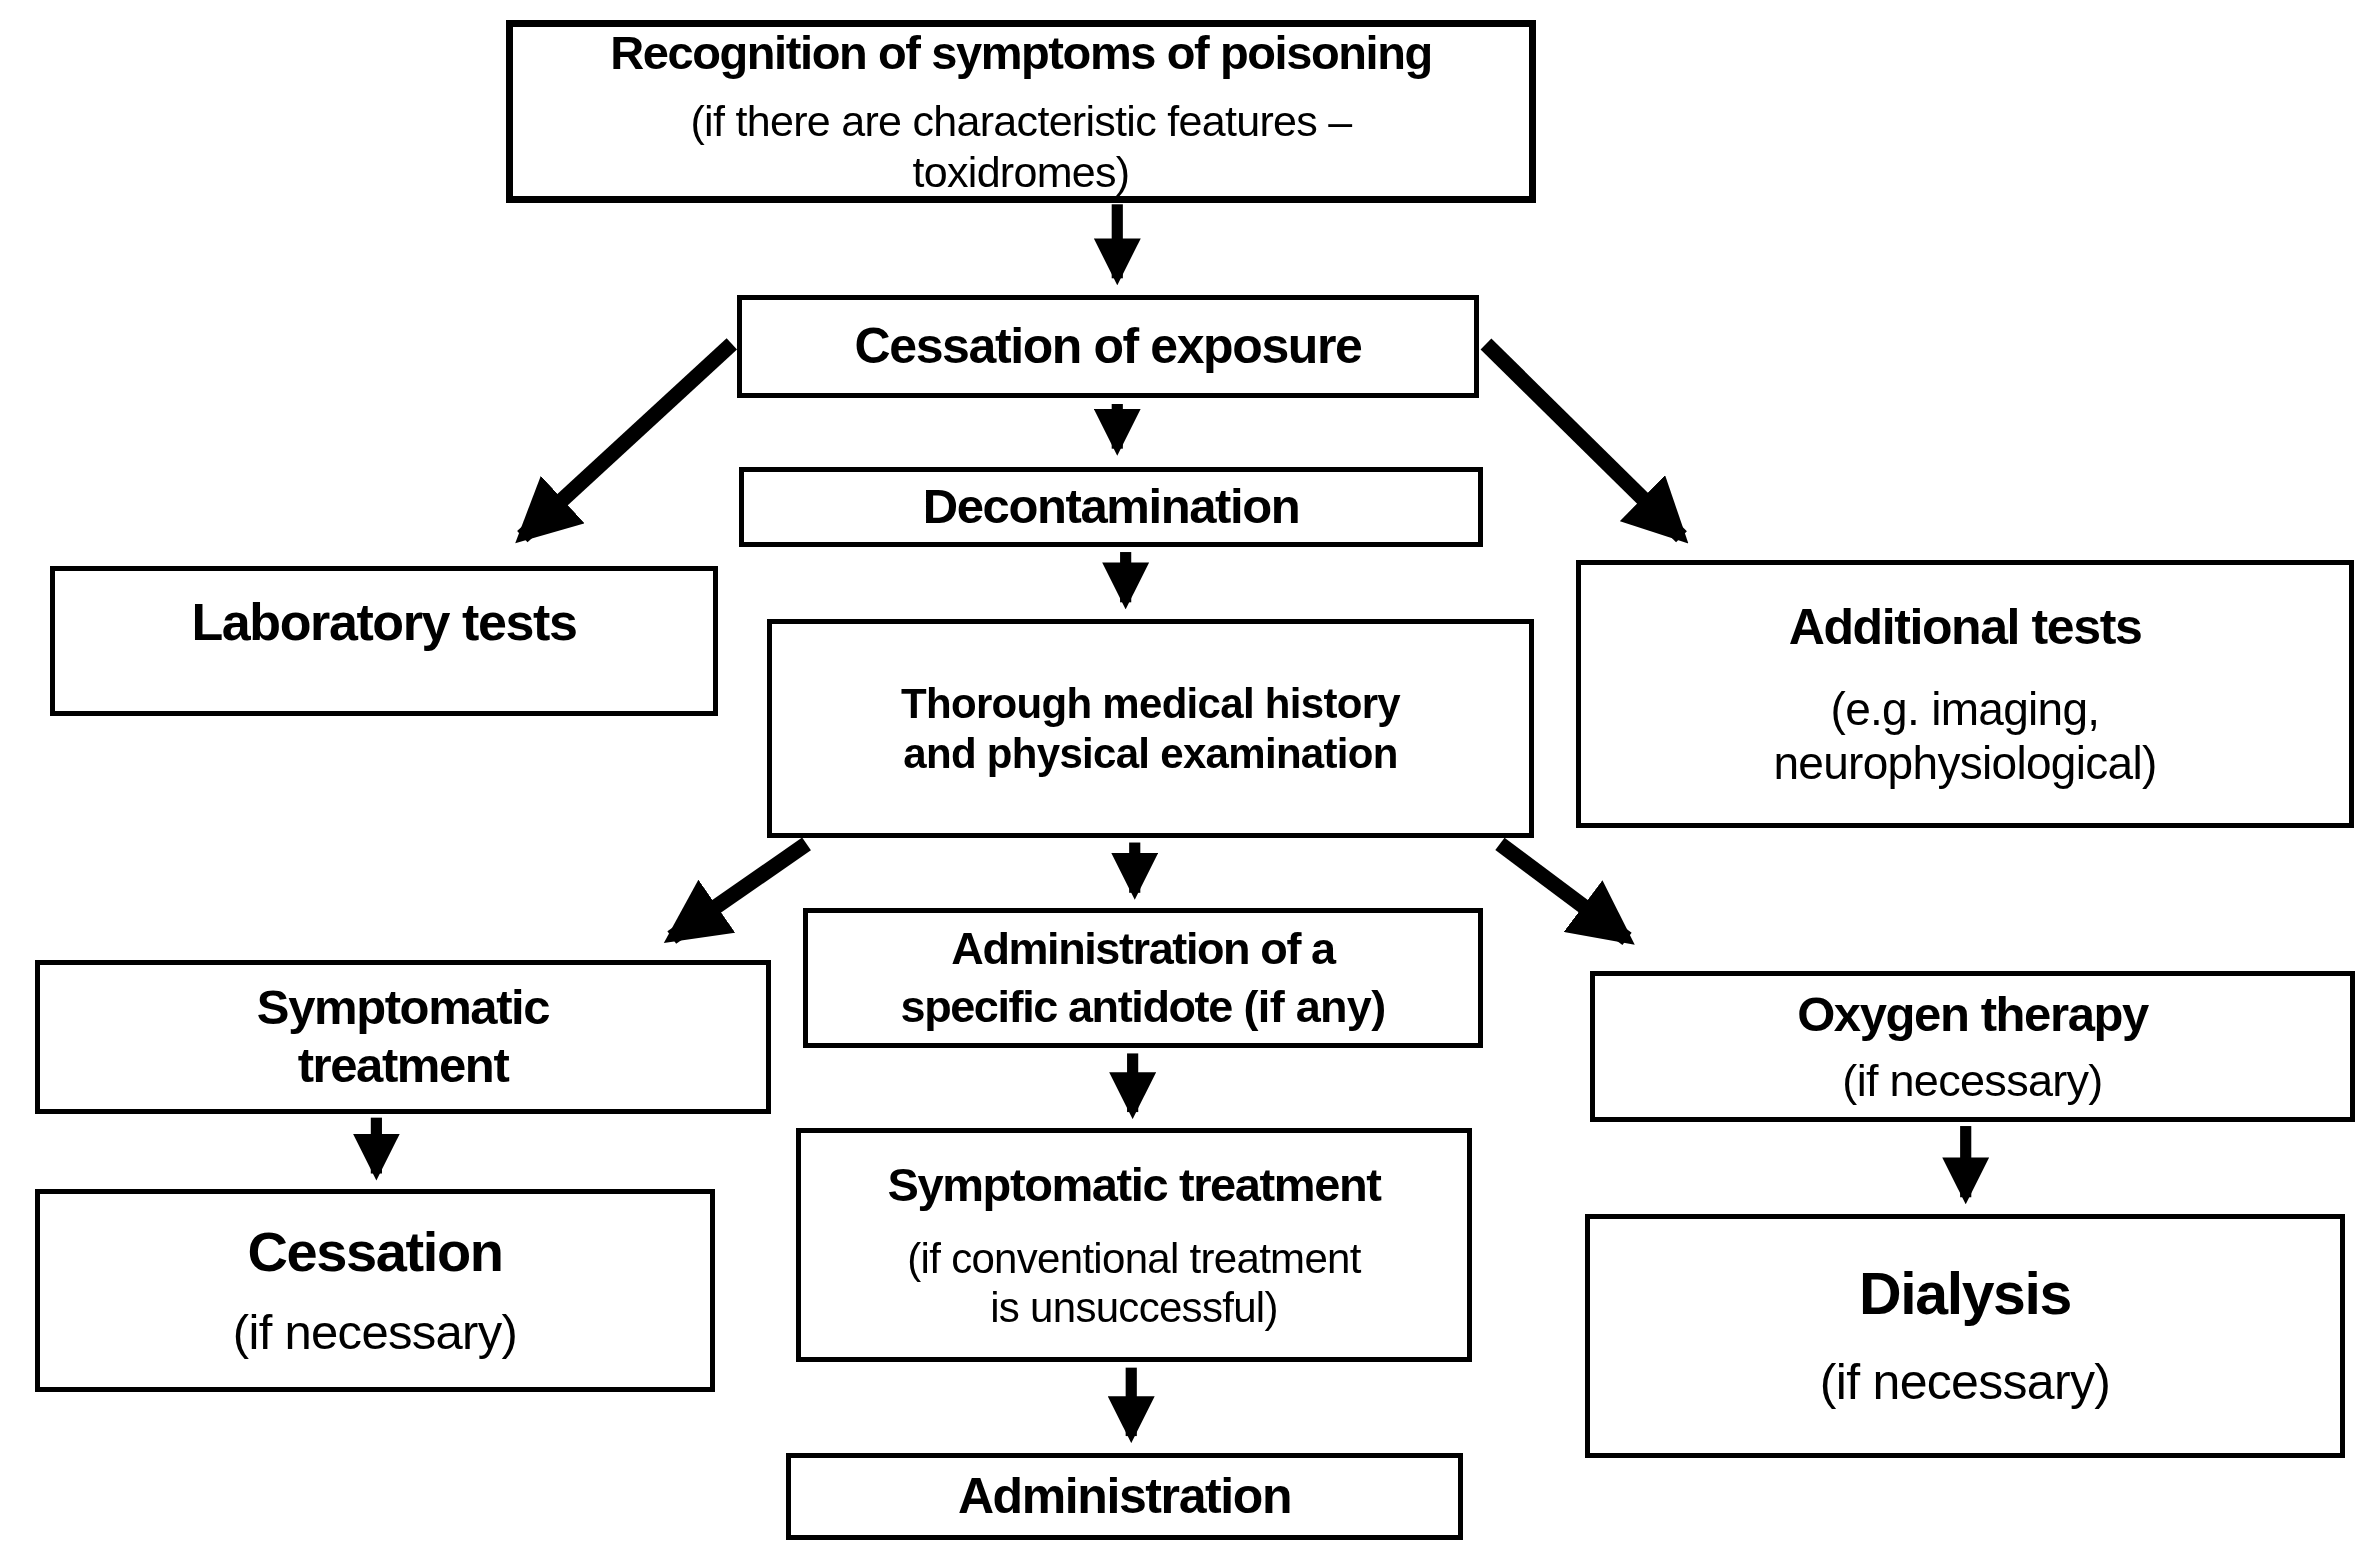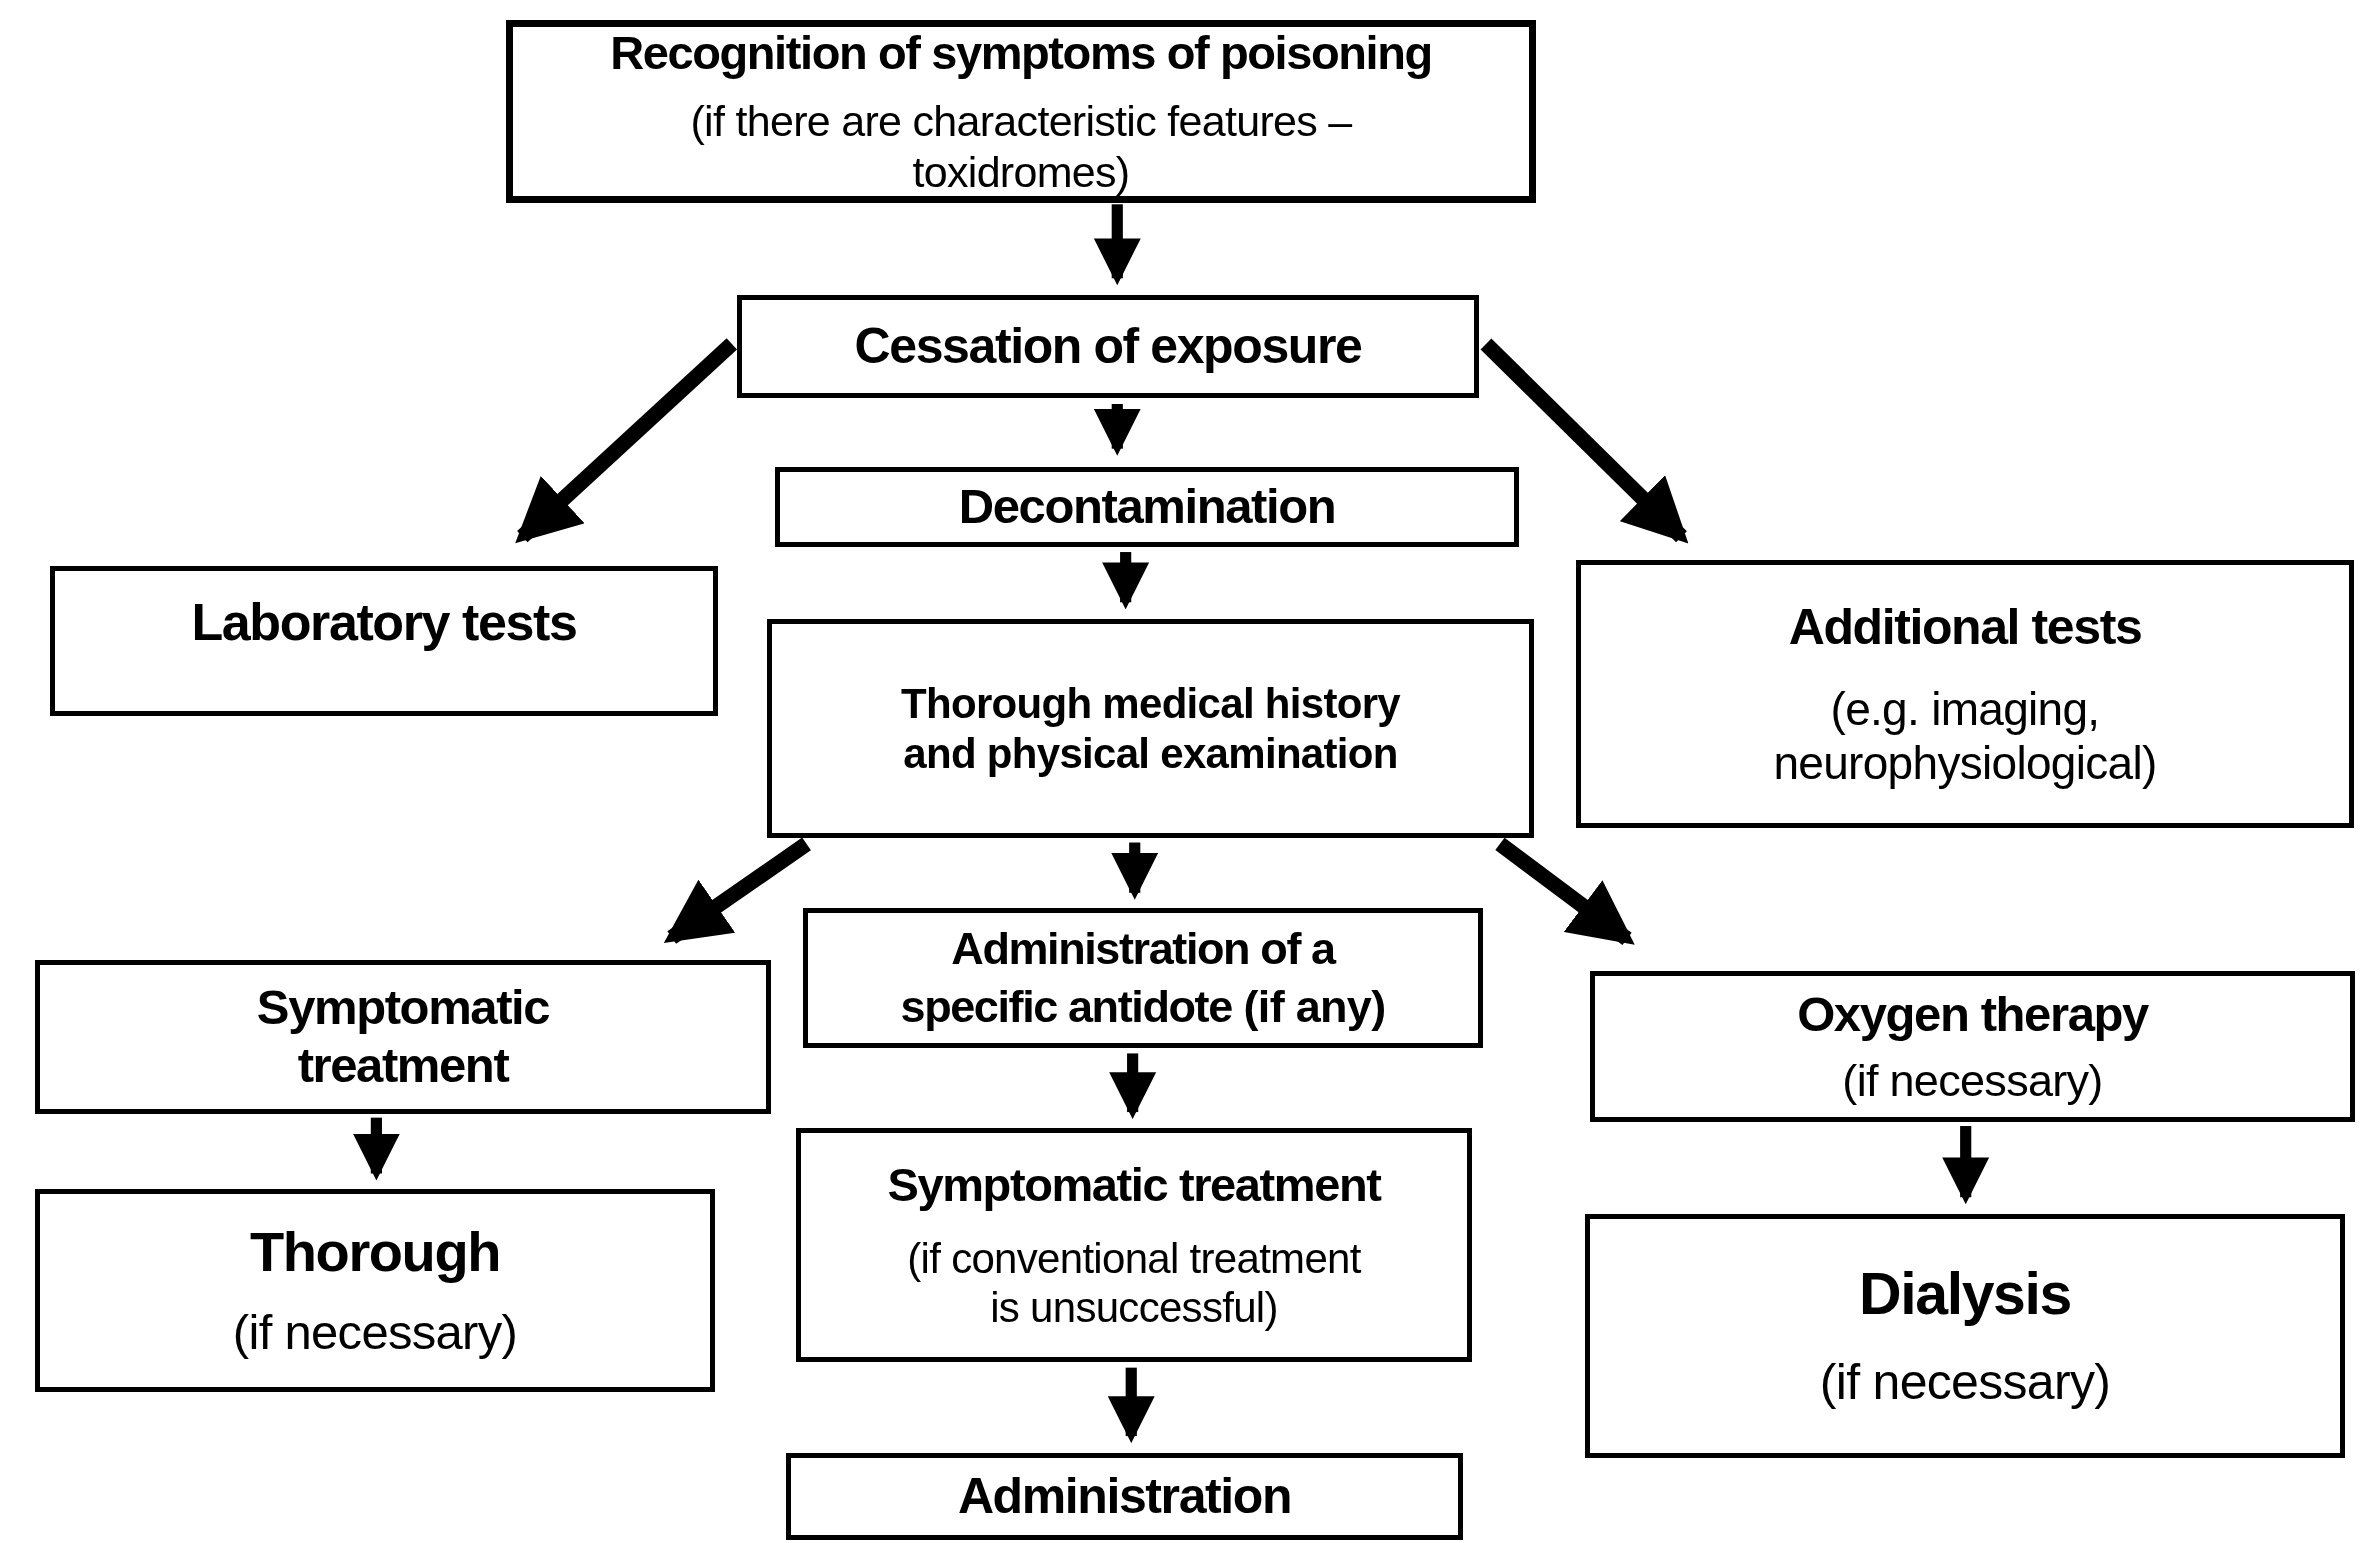--- a/index.html
+++ b/index.html
@@ -92,21 +92,21 @@
   <div class="node" style="left:506px; top:19.6px; width:1030px; height:183px; border-width:7px;">
     <span class="title" style="font-size:47px;">Recognition of symptoms of poisoning</span>
     <span class="sub" style="font-size:43px; margin-top:15.4px;">(if there are characteristic features –
 toxidromes)</span>
   </div>
 
   <div class="node" style="left:737px; top:295px; width:742px; height:103px;justify-content:center;">
     <span class="title" style="font-size:50px;">Cessation of exposure</span>
   </div>
 
-  <div class="node" style="left:739px; top:467px; width:744px; height:80px;margin-left:36px;">
+  <div class="node" style="left:739px; top:467px; width:744px; height:80px;">
     <span class="title" style="font-size:49px;">Decontamination</span>
   </div>
 
   <div class="node" style="left:50px; top:566px; width:668px; height:150px; justify-content:flex-start; padding-top:21px;">
     <span class="title" style="font-size:52px;">Laboratory tests</span>
   </div>
 
   <div class="node" style="left:1576px; top:560px; width:778px; height:268px;">
     <span class="title" style="font-size:50px;">Additional tests</span>
     <span class="sub" style="font-size:46px; margin-top:25px;">(e.g. imaging,
@@ -127,21 +127,21 @@
     <span class="inline-wrap" style="font-size:45px;"><span class="bold">Administration of a
 specific antidote</span><span class="normal"> (if any)</span></span>
   </div>
 
   <div class="node" style="left:1590px; top:971px; width:765px; height:151px;">
     <span class="title" style="font-size:49px;">Oxygen therapy</span>
     <span class="sub" style="font-size:45px; margin-top:9.8px;">(if necessary)</span>
   </div>
 
   <div class="node" style="left:35px; top:1189px; width:680px; height:203px;">
-    <span class="title" style="font-size:56px;">Thorough</span>
+    <span class="title" style="font-size:56px;">Cessation</span>
     <span class="sub" style="font-size:49px; margin-top:19.6px;">(if necessary)</span>
   </div>
 
   <div class="node" style="left:796px; top:1128px; width:676px; height:234px;">
     <span class="title" style="font-size:47px;">Symptomatic treatment</span>
     <span class="sub" style="font-size:42px; margin-top:21px;text-align:center;">(if conventional treatment
 is unsuccessful)</span>
   </div>
 
   <div class="node" style="left:1585px; top:1214px; width:760px; height:244px;">

